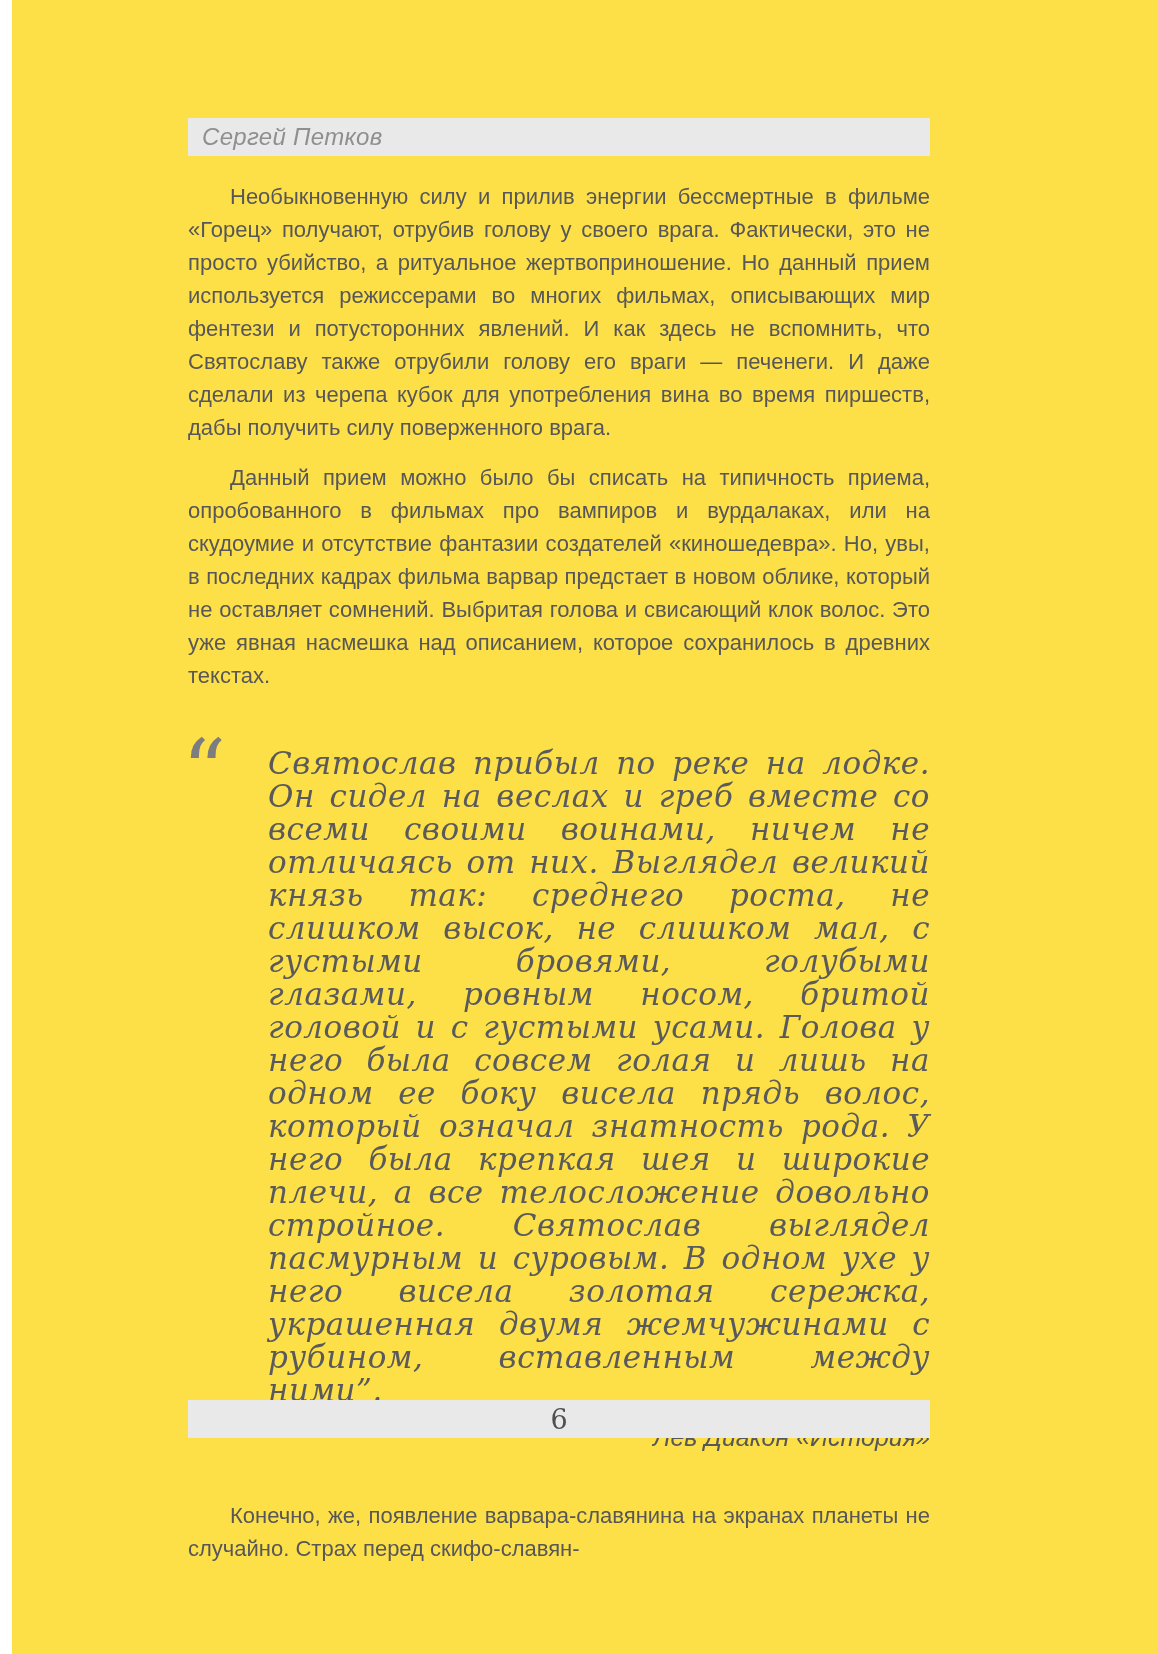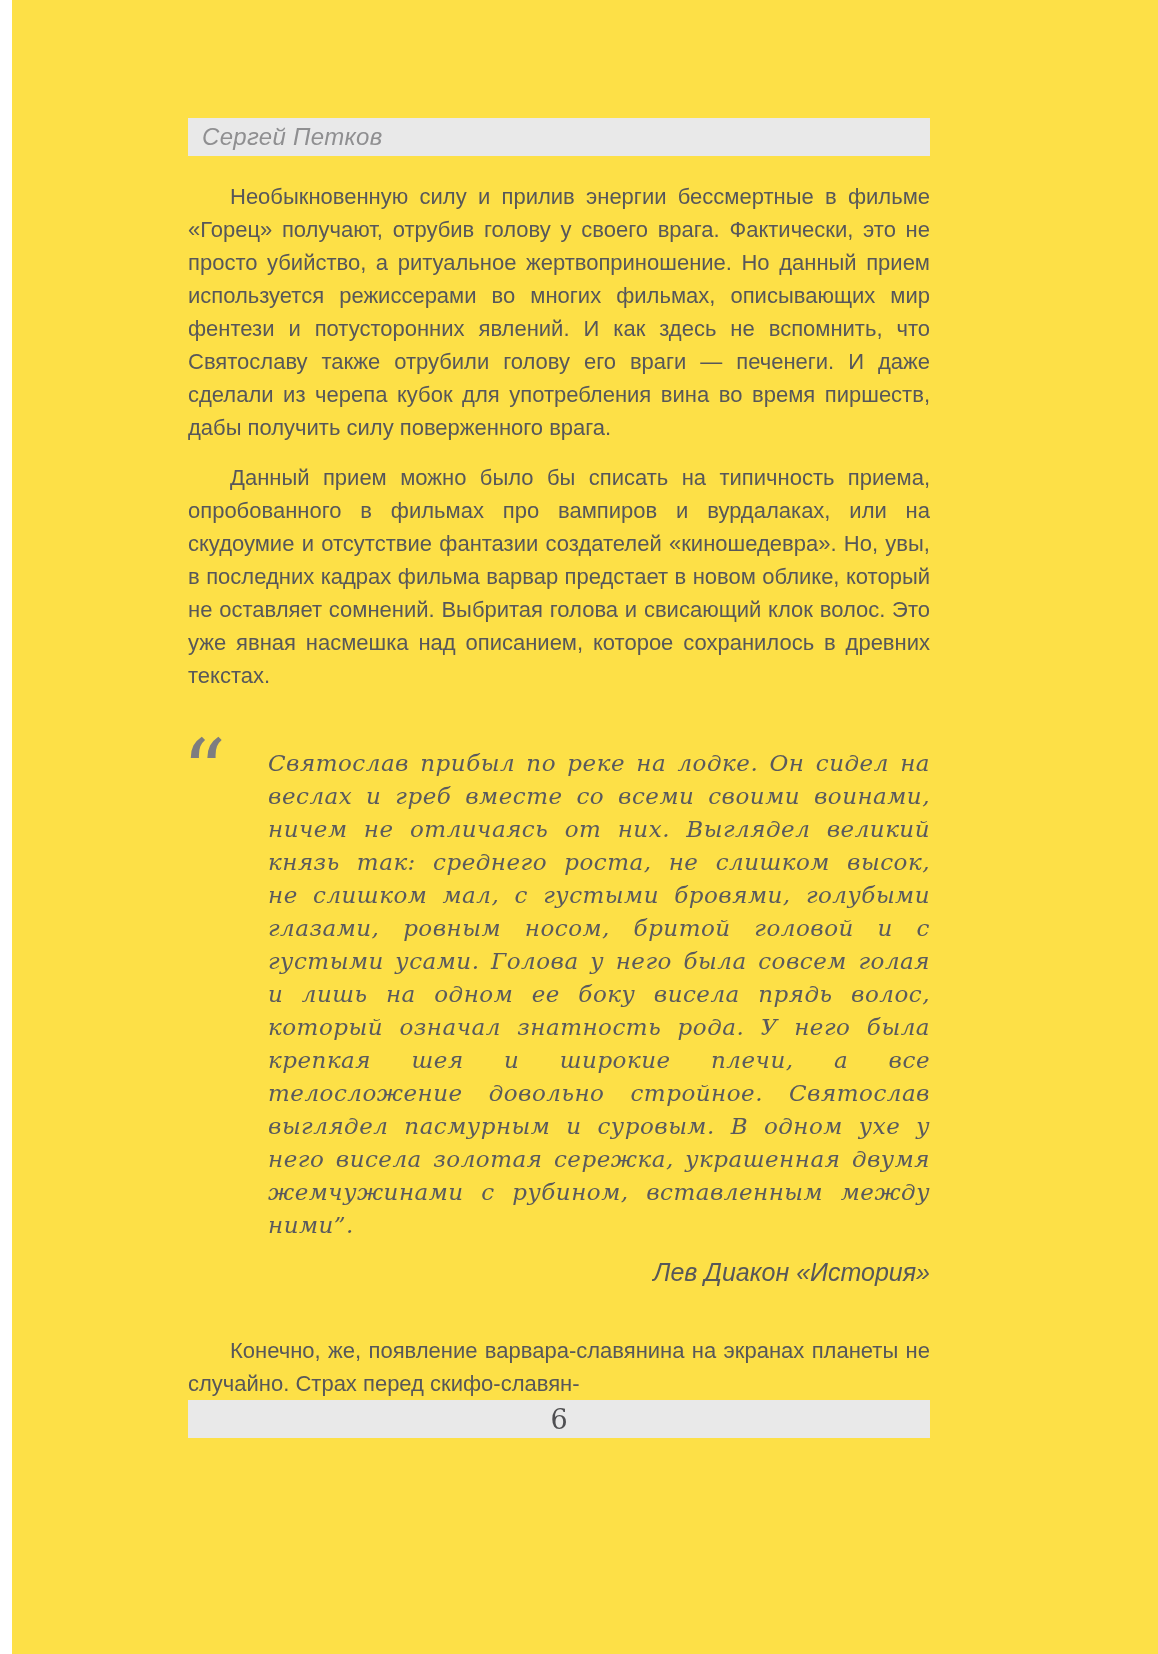--- a/index.html
+++ b/index.html
@@ -60,21 +60,21 @@
     left: -86px;
     top: -8px;
     font-family: "DejaVu Serif", serif;
     font-size: 86px;
     line-height: 0.75;
     color: #7d7d80;
   }
   .quote-text {
     font-family: "DejaVu Serif", serif;
     font-style: italic;
-    font-size: 23px;
+    font-size: 31px;
     line-height: 33px;
     text-align: justify;
     color: #5a5a5d;
     letter-spacing: 0.5px;
     word-spacing: 3px;
   }
   .quote-attribution {
     margin-top: 14px;
     font-style: italic;
     font-size: 25px;

